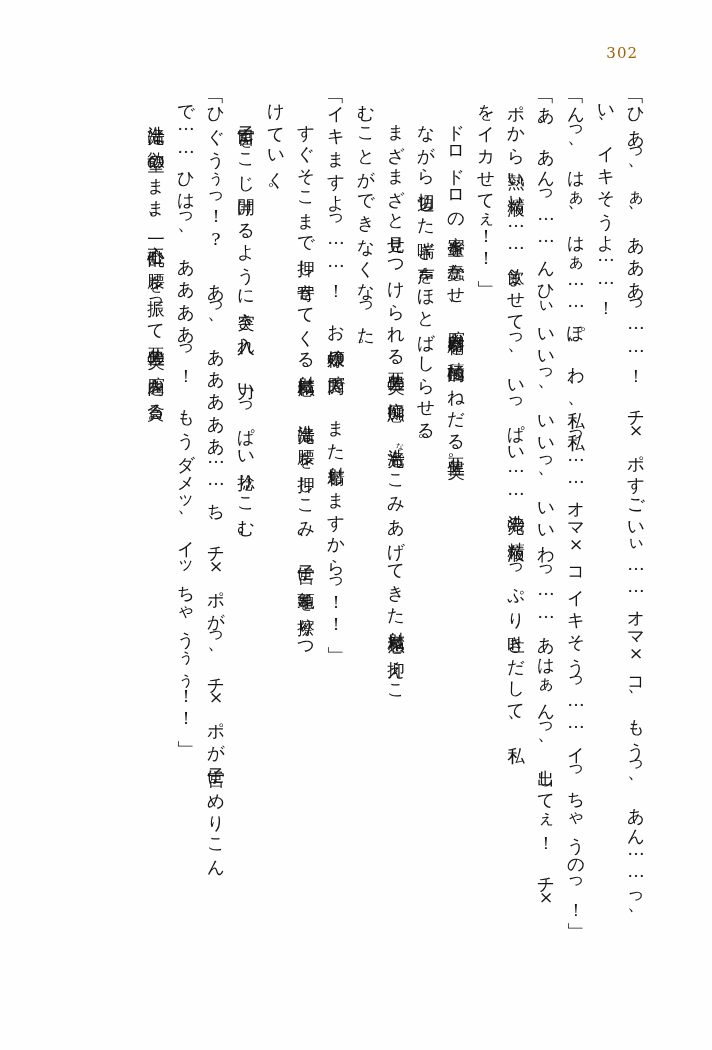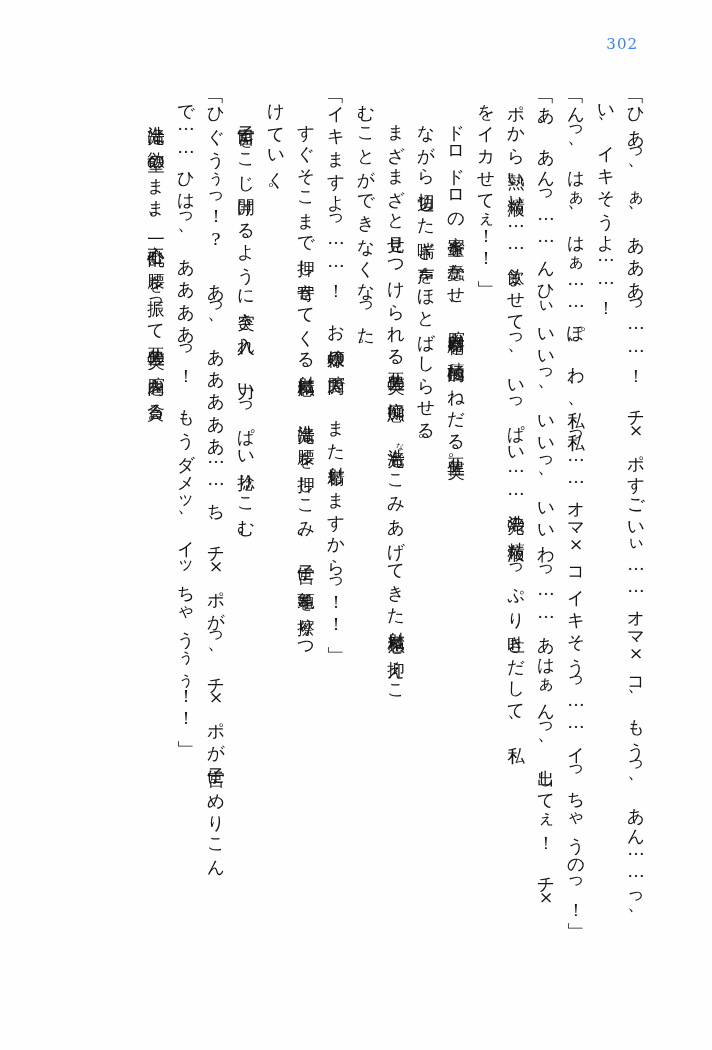--- a/index.html
+++ b/index.html
@@ -15,25 +15,25 @@
     position: relative;
     overflow: hidden;
   }
   .page {
     position: absolute;
     inset: 0;
     background: #fefefe;
   }
   .page-number {
     position: absolute;
-    top: 35px;
+    top: 44px;
     right: 74px;
     font-size: 15px;
     letter-spacing: 1px;
-    color: #3b82f6;
+    color: #a16207;
     font-family: "DejaVu Serif", "Liberation Serif", serif;
   }
   .body-text {
     position: absolute;
     top: 92px;
     right: 68px;
     bottom: 86px;
     left: 64px;
     display: flex;
     flex-direction: row-reverse;

